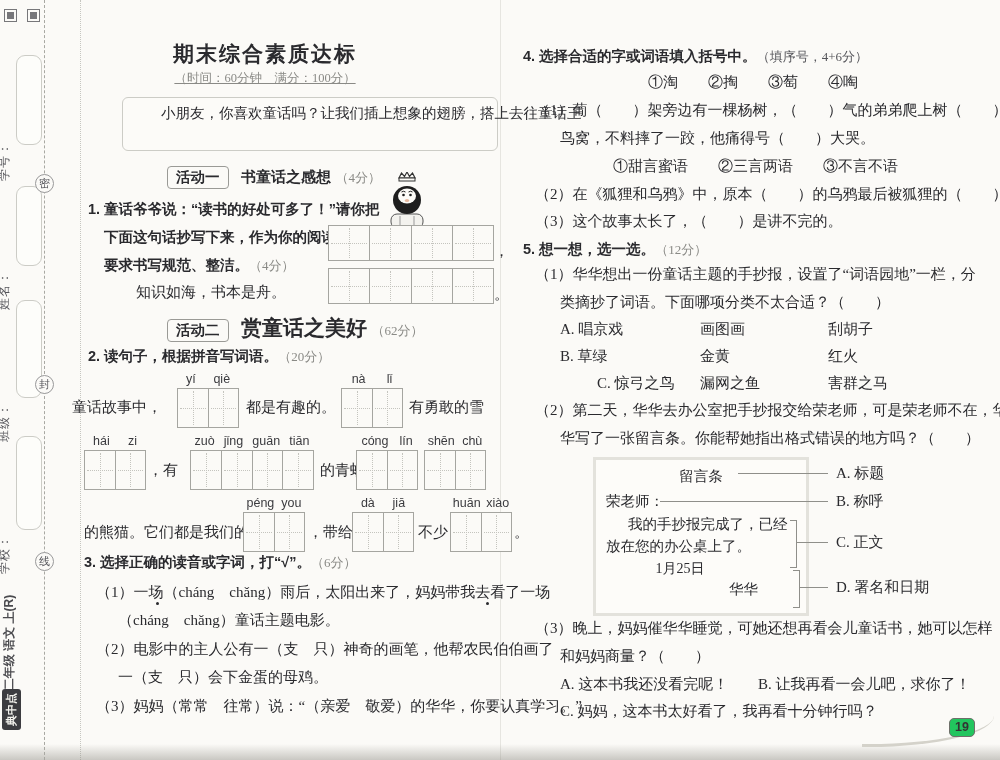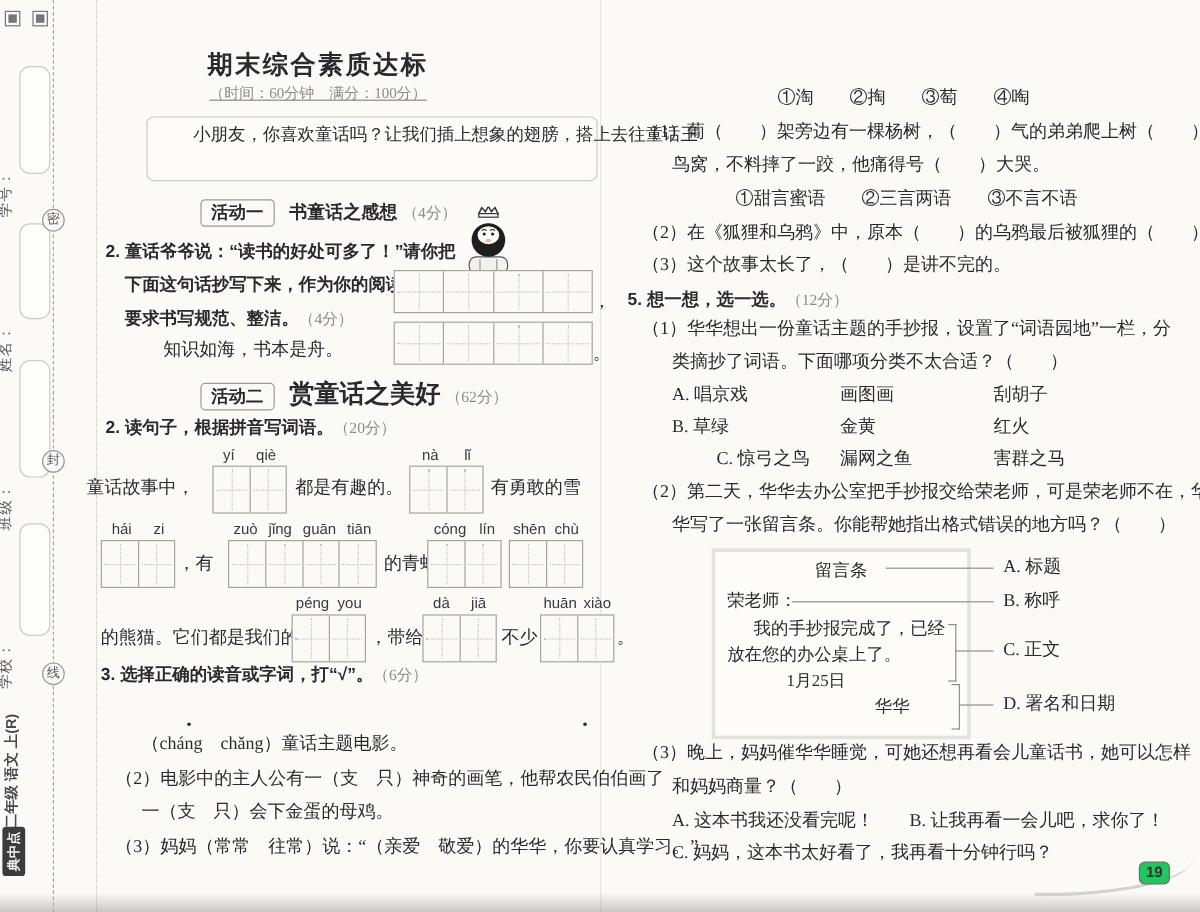--- a/index.html
+++ b/index.html
@@ -86,21 +86,21 @@
   <div class="abs introbox" style="left:122px;top:97px;width:374px;height:52px;">
     <div class="kai" style="margin:7px 10px 0 38px;font-size:14.5px;">小朋友，你喜欢童话吗？让我们插上想象的翅膀，搭上去往童话王</div>
   </div>
 
   <div class="abs" style="left:167px;top:166px;white-space:nowrap;">
     <span class="badge">活动一</span>
     <span class="stem" style="font-size:15px;margin-left:8px;">书童话之感想</span>
     <span class="kai gray" style="font-size:13px;">（4分）</span>
   </div>
 
-  <div class="abs hei" style="left:88px;top:200px;font-size:14.5px;font-weight:bold;white-space:nowrap;">2. 童话爷爷说：“读书的好处可多了！”请你把</div>
+  <div class="abs hei" style="left:88px;top:200px;font-size:14.5px;font-weight:bold;white-space:nowrap;">1. 童话爷爷说：“读书的好处可多了！”请你把</div>
   <div class="abs hei" style="left:104px;top:228px;font-size:14.5px;font-weight:bold;white-space:nowrap;">下面这句话抄写下来，作为你的阅读书签。</div>
   <div class="abs" style="left:104px;top:256px;white-space:nowrap;">
     <span class="hei" style="font-size:14.5px;font-weight:bold;">要求书写规范、整洁。</span><span class="kai gray" style="font-size:13px;">（4分）</span>
   </div>
   <div class="abs kai" style="left:136px;top:284px;">知识如海，书本是舟。</div>
 
   <svg class="abs" style="left:384px;top:172px;" width="46" height="56" viewBox="0 0 46 56">
     <rect x="7" y="42" width="32" height="14" rx="6" fill="#f3f2ee" stroke="#555" stroke-width="1"></rect>
     <line x1="16" y1="44" x2="16" y2="56" stroke="#999" stroke-width="1"></line>
     <line x1="30" y1="44" x2="30" y2="56" stroke="#999" stroke-width="1"></line>
@@ -245,27 +245,31 @@
     <div class="pgrid">
         <i class="tzg"></i>
         <i class="tzg"></i>
       </div>
   </div>
   <div class="abs kai" style="left:514px;top:524px;">。</div>
 
   <div class="abs" style="left:84px;top:553px;white-space:nowrap;">
     <span class="stem">3. 选择正确的读音或字词，打“√”。</span><span class="kai gray" style="font-size:13px;">（6分）</span>
   </div>
+  <div class="abs kai" style="left:96px;top:584px;">（1）一场（cháng　chǎng）雨后，太阳出来了，妈妈带我去看了一场</div>
   <span class="edot" style="left:156px;top:602px;"></span>
   <span class="edot" style="left:486px;top:602px;"></span>
   <div class="abs kai" style="left:118px;top:612px;">（cháng　chǎng）童话主题电影。</div>
   <div class="abs kai" style="left:96px;top:641px;">（2）电影中的主人公有一（支　只）神奇的画笔，他帮农民伯伯画了</div>
   <div class="abs kai" style="left:118px;top:669px;">一（支　只）会下金蛋的母鸡。</div>
   <div class="abs kai" style="left:96px;top:698px;">（3）妈妈（常常　往常）说：“（亲爱　敬爱）的华华，你要认真学习。”</div>
 
+  <div class="abs" style="left:523px;top:47px;white-space:nowrap;">
+    <span class="stem">4. 选择合适的字或词语填入括号中。</span><span class="kai" style="font-size:13px;color:#55555a;">（填序号，4+6分）</span>
+  </div>
   <div class="abs kai" style="left:648px;top:74px;">①淘　　②掏　　③萄　　④啕</div>
   <div class="abs kai" style="left:535px;top:102px;">（1）葡（　　）架旁边有一棵杨树，（　　）气的弟弟爬上树（　　）</div>
   <div class="abs kai" style="left:560px;top:130px;">鸟窝，不料摔了一跤，他痛得号（　　）大哭。</div>
   <div class="abs kai" style="left:613px;top:158px;">①甜言蜜语　　②三言两语　　③不言不语</div>
   <div class="abs kai" style="left:535px;top:186px;">（2）在《狐狸和乌鸦》中，原本（　　）的乌鸦最后被狐狸的（　　）骗了。</div>
   <div class="abs kai" style="left:535px;top:213px;">（3）这个故事太长了，（　　）是讲不完的。</div>
 
   <div class="abs" style="left:523px;top:240px;white-space:nowrap;">
     <span class="stem">5. 想一想，选一选。</span><span class="kai gray" style="font-size:13px;">（12分）</span>
   </div>

